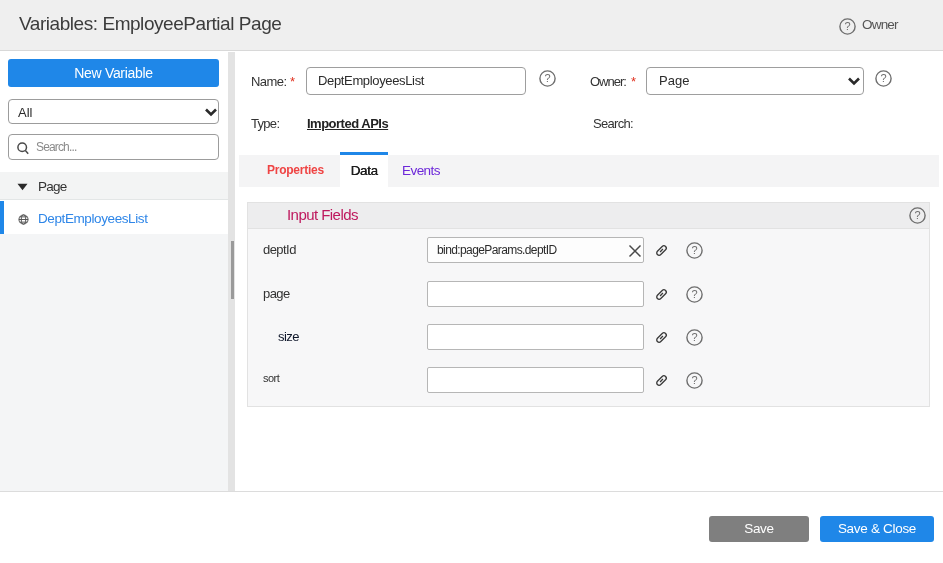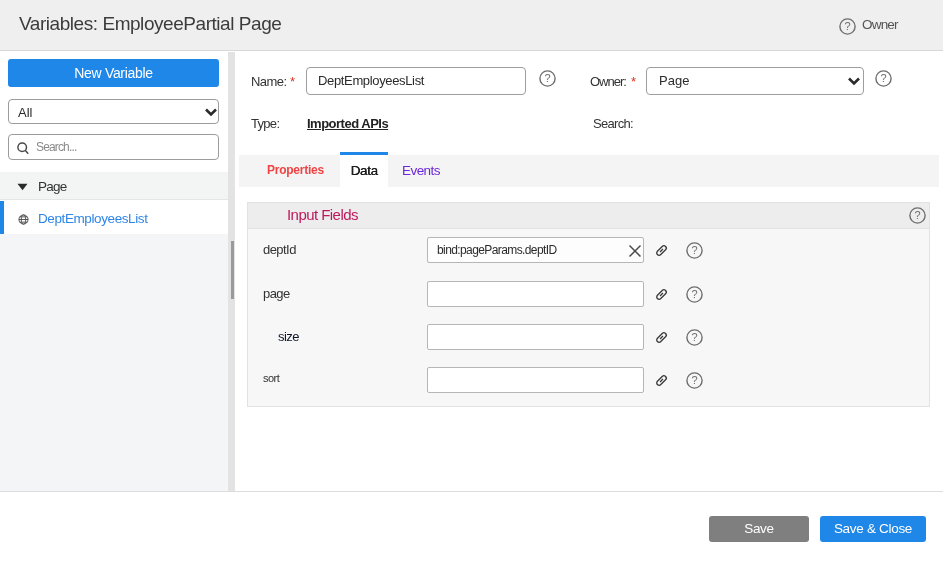--- a/index.html
+++ b/index.html
@@ -162,15 +162,15 @@
     </svg>
   <div class="abs" style="left:686px;top:372px;">
     <svg width="17" height="17" viewBox="0 0 17 17">
         <circle cx="8.5" cy="8.5" r="7.6" fill="none" stroke="#6e6e6e" stroke-width="1.4"></circle>
         <text x="8.5" y="12.4" font-size="11" text-anchor="middle" fill="#6e6e6e" font-family="Liberation Sans">?</text>
       </svg>
   </div>
 
   <div class="abs" style="left:0;top:491px;width:943px;height:1px;background:#dcdcdc;"></div>
   <div class="abs" style="left:709px;top:516px;width:100px;height:26px;background:#7f7f7f;border-radius:3px;color:#fff;font-size:13.5px;letter-spacing:-0.3px;line-height:26px;text-align:center;">Save</div>
-  <div class="abs" style="left:820px;top:516px;width:106px;height:26px;background:#1f87e8;border-radius:3px;color:#fff;font-size:13.5px;letter-spacing:-0.3px;line-height:26px;text-align:center;">Save &amp; Close</div>
+  <div class="abs" style="left:820px;top:516px;width:114px;height:26px;background:#1f87e8;border-radius:3px;color:#fff;font-size:13.5px;letter-spacing:-0.3px;line-height:26px;text-align:center;">Save &amp; Close</div>
 
 </div>
 
 </body></html>

